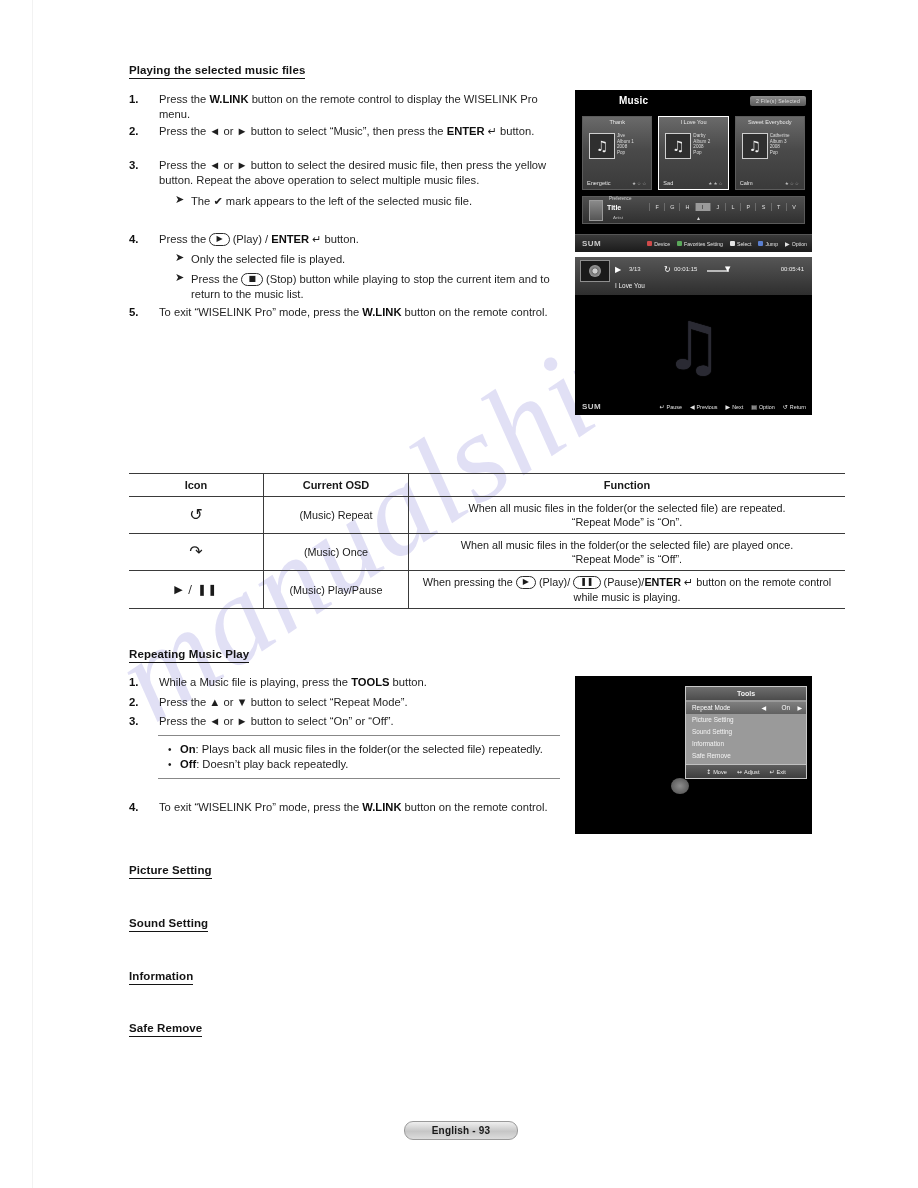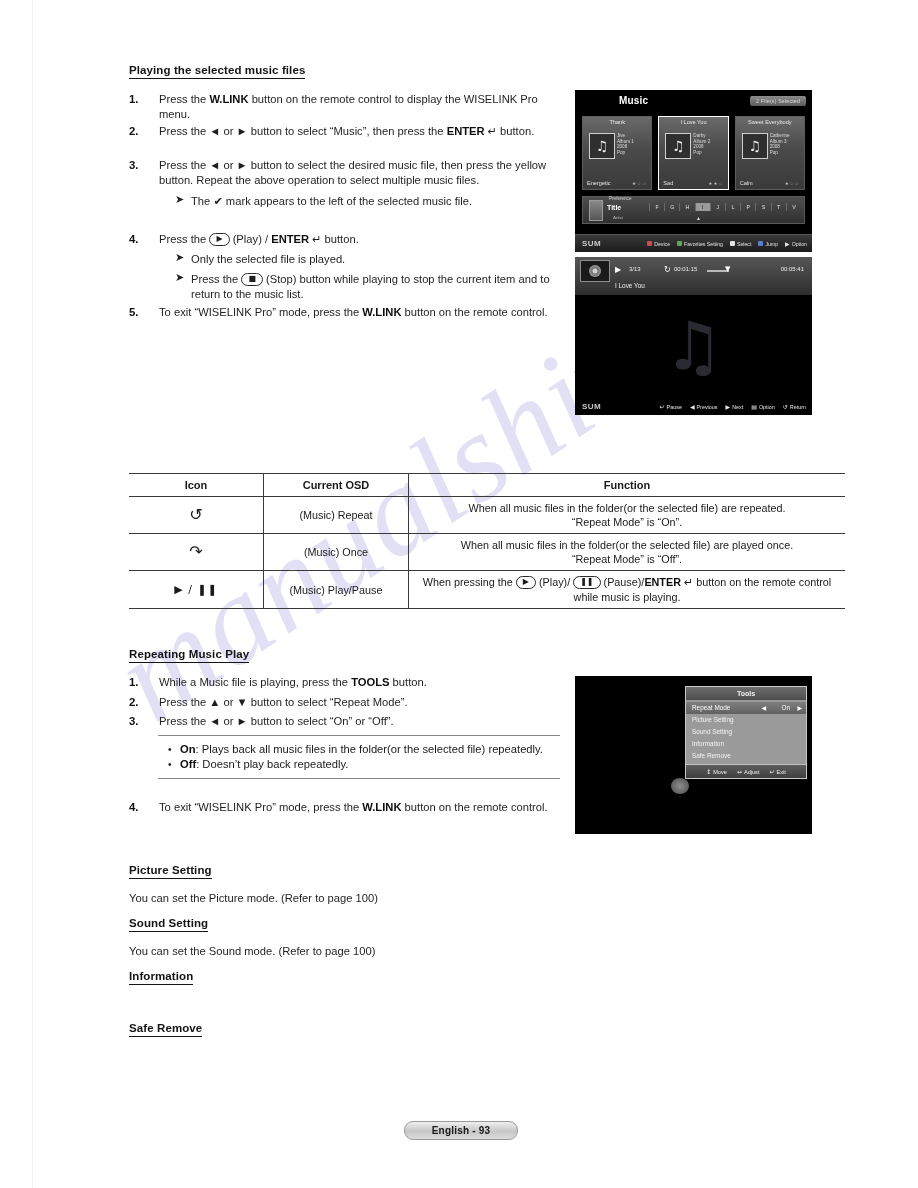--- a/index.html
+++ b/index.html
@@ -354,24 +354,22 @@
         <span><b>Off</b>: Doesn’t play back repeatedly.</span>
       </div>
     </div>
 
     <div class="step" style="left:129px; top:800px; width:432px;">
       <span class="num">4.</span>
       <span class="txt">To exit “WISELINK Pro” mode, press the <b>W.LINK</b> button on the remote control.</span>
     </div>
 
     <div class="h-sec" style="left:129px; top:864px;">Picture Setting</div>
-    <div class="para" style="left:129px; top:891px; width:520px;">You can set the Picture mode. (Refer to page 100)</div>
 
     <div class="h-sec" style="left:129px; top:917px;">Sound Setting</div>
-    <div class="para" style="left:129px; top:944px; width:520px;">You can set the Sound mode. (Refer to page 100)</div>
 
     <div class="h-sec" style="left:129px; top:970px;">Information</div>
 
     <div class="h-sec" style="left:129px; top:1022px;">Safe Remove</div>
 
     <div class="tv" id="tv-music">
       <div class="m-title">Music</div>
       <div class="m-badge">2 File(s) Selected</div>
 
       <div class="m-cards">

